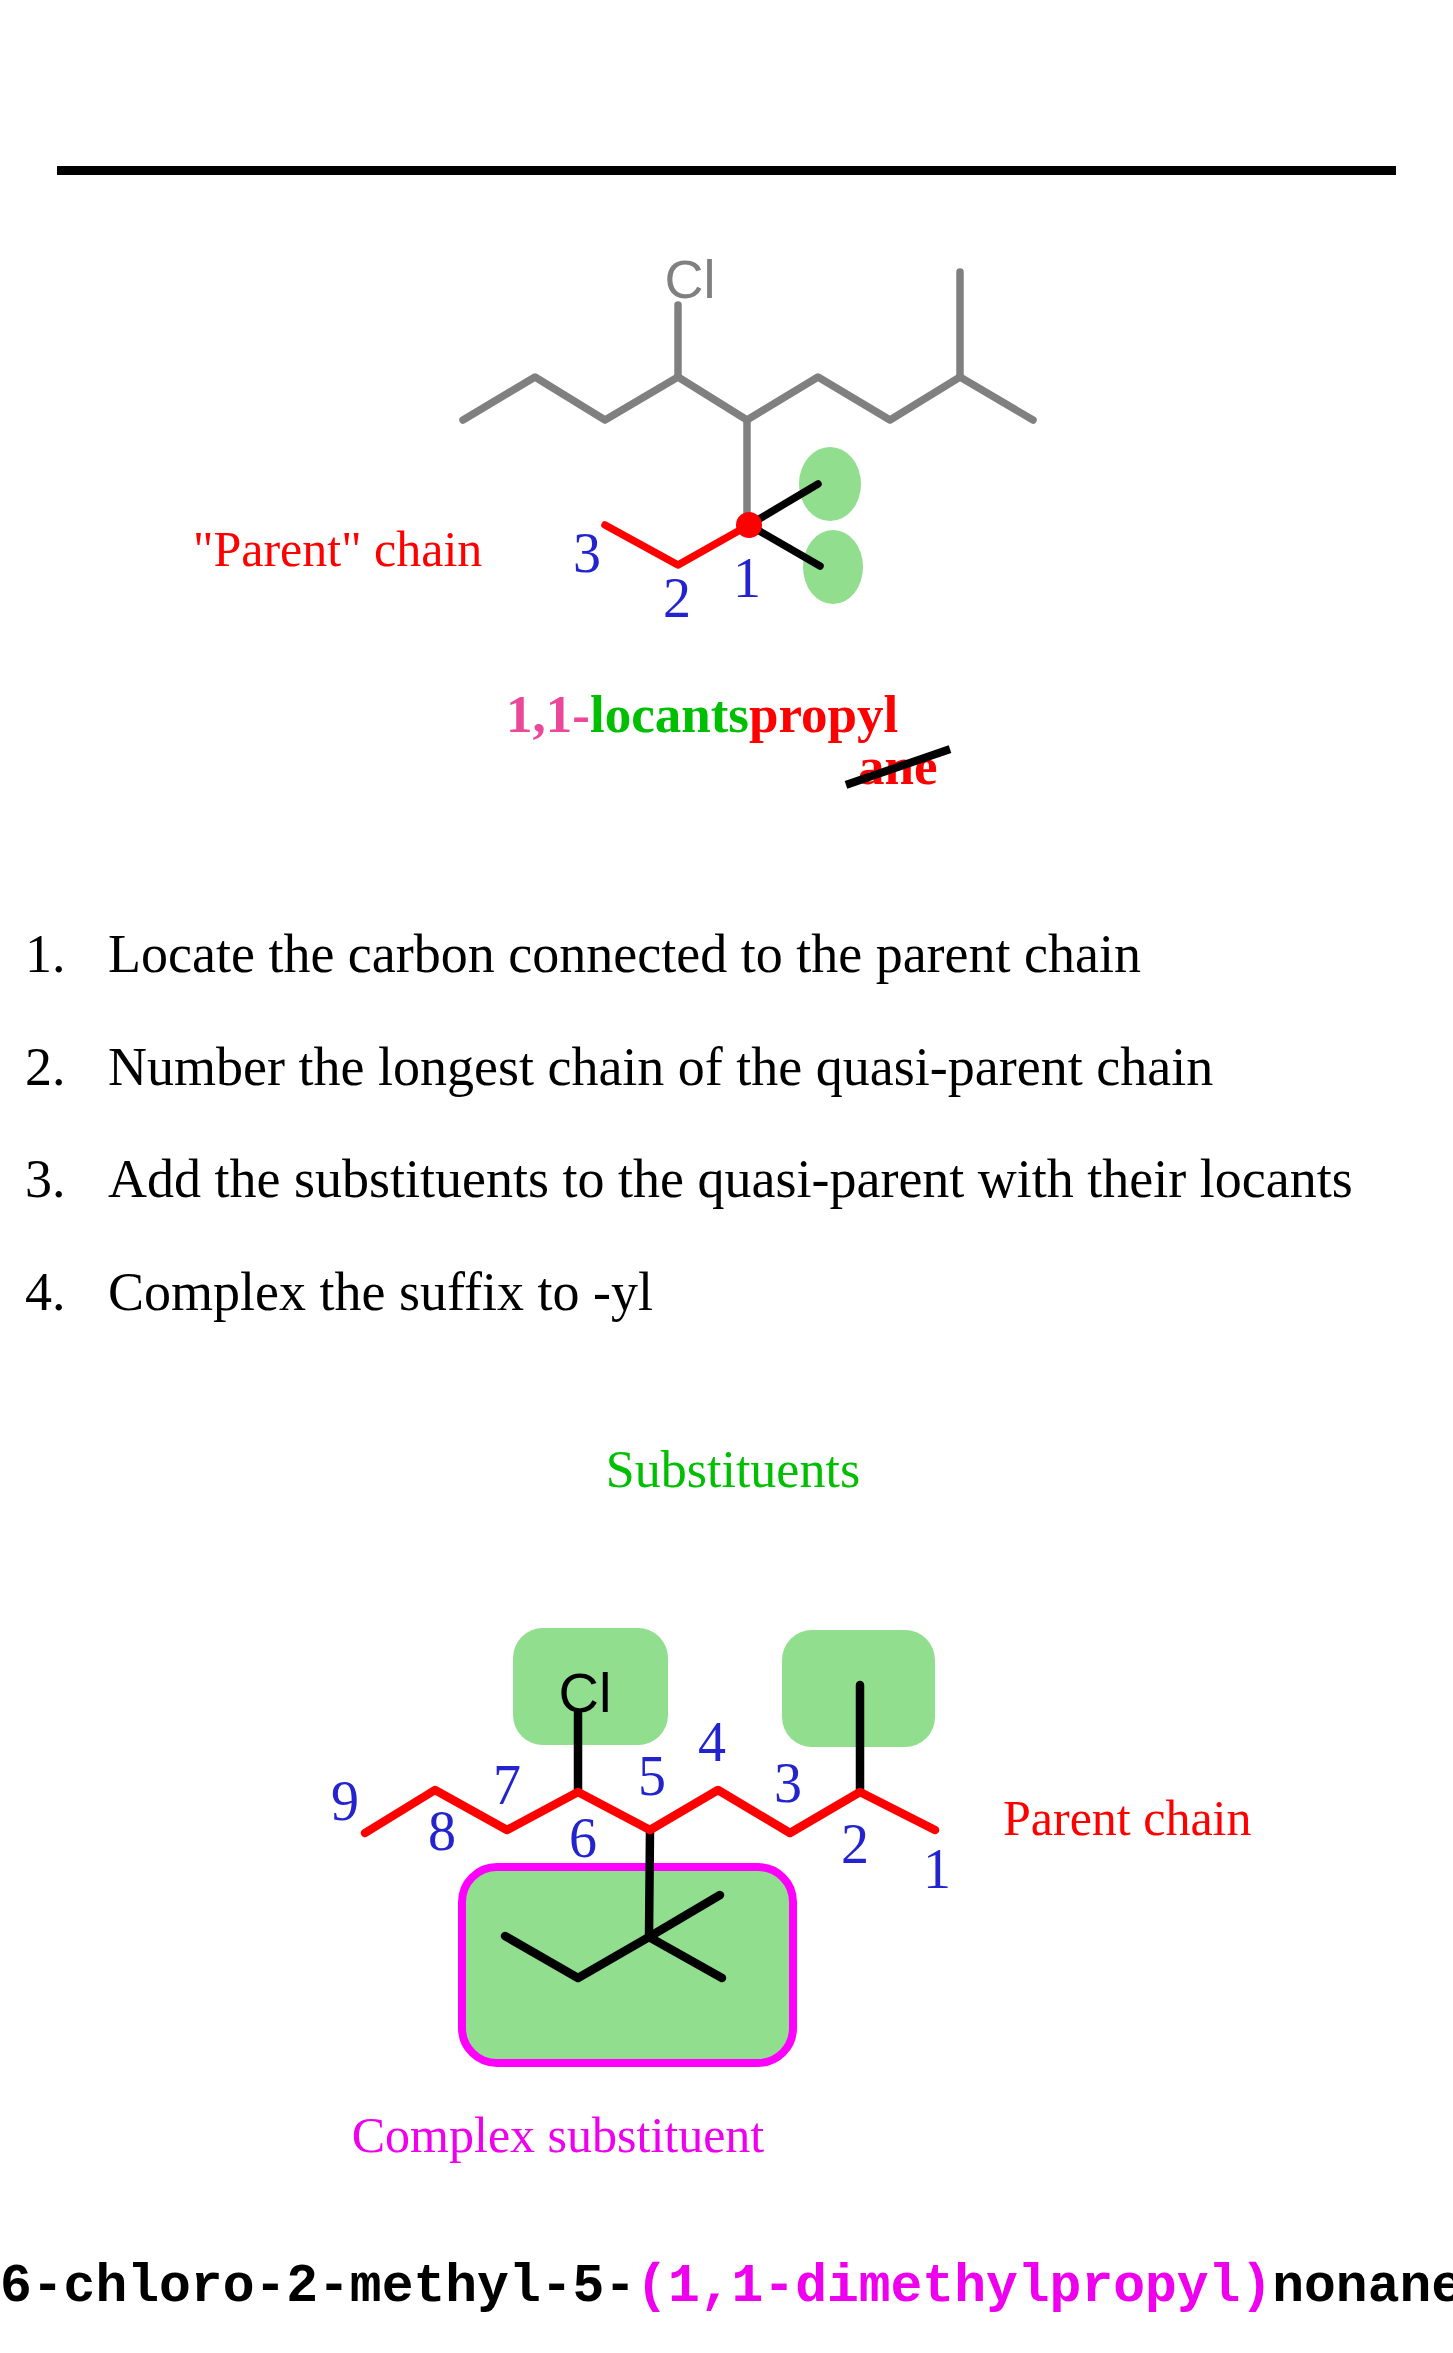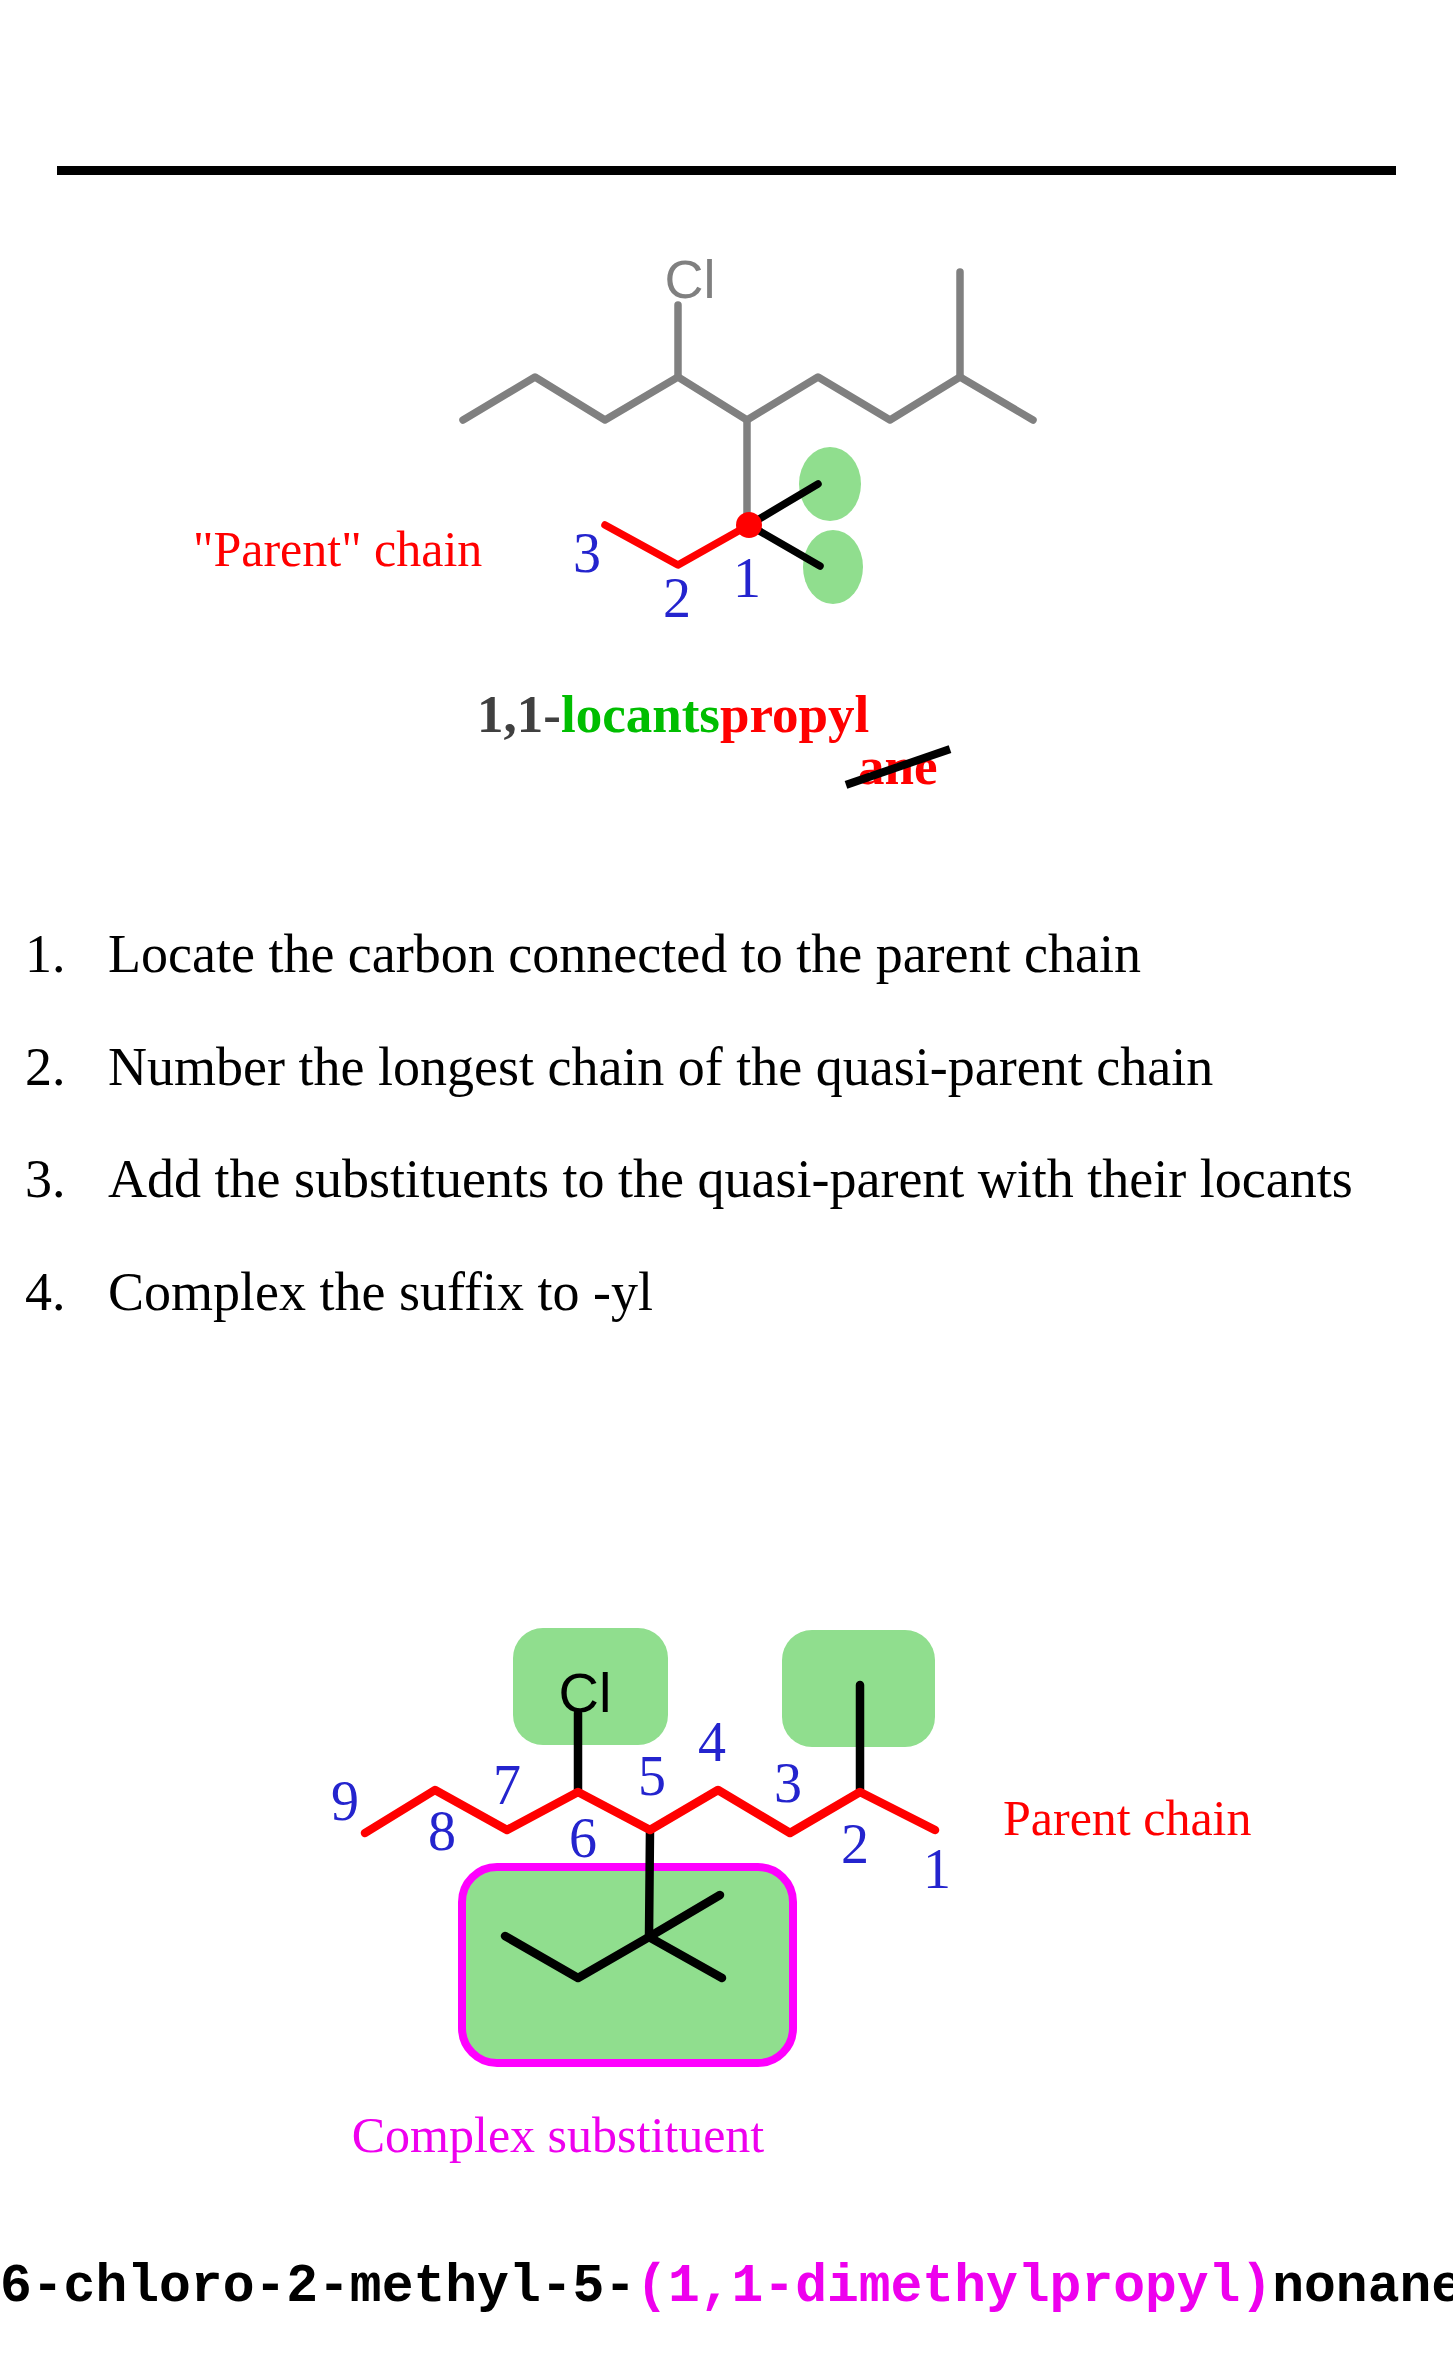--- a/index.html
+++ b/index.html
@@ -4,21 +4,21 @@
 <style>
   html,body{margin:0;padding:0;background:#ffffff;}
   .page{position:relative;width:1453px;height:2353px;background:#ffffff;
         font-family:"Liberation Serif",serif;overflow:hidden;}
   .abs{position:absolute;}
   .title{top:50px;left:0;width:1410px;text-align:center;
          font-size:58px;font-weight:bold;color:#000;line-height:1;}
   .rule{top:166px;left:57px;width:1339px;height:9px;background:#000;}
   .mol-svg{left:0;}
   .name1{top:688px;left:477px;font-size:53px;font-weight:bold;line-height:1;white-space:nowrap;}
-  .name1 .black{color:#404040;}
+  .name1 .black{color:#ec4899;margin-left:29px;}
   .name1 .green{color:#00BE00;}
   .name1 .red{color:#FF0000;}
   .ane{top:740px;left:858px;font-size:53px;font-weight:bold;color:#FF0000;line-height:1;}
   .strike{top:763px;left:843px;width:110px;height:8px;background:#000;
           transform:rotate(-19deg);}
   .step{left:0;width:1453px;font-size:54px;color:#000;line-height:1;white-space:nowrap;}
   .step .num{position:absolute;left:25px;}
   .step .txt{position:absolute;left:108px;}
   .step1{top:927px;} .step2{top:1040px;} .step3{top:1152px;} .step4{top:1265px;}
   .subhead{top:1444px;left:13px;width:1440px;text-align:center;
@@ -86,20 +86,21 @@
   </div>
   <div class="abs step step3">
     <span class="num">3.</span>
     <span class="txt">Add the substituents to the quasi-parent with their locants</span>
   </div>
   <div class="abs step step4">
     <span class="num">4.</span>
     <span class="txt">Complex the suffix to -yl</span>
   </div>
 
+  <div class="abs subhead">Substituents</div>
 
   <svg class="abs mol-svg" style="top:1620px;" width="1453" height="560" viewBox="0 1620 1453 560">
 
     <rect class="hl-green" x="513" y="1628" width="155" height="117" rx="30"></rect>
     <rect class="hl-green" x="782" y="1630" width="153" height="117" rx="30"></rect>
 
     <rect class="hl-magenta" x="462" y="1867" width="331" height="196" rx="35"></rect>
 
     <line class="bond-black2" x1="578" y1="1713" x2="578" y2="1792"></line>
     <line class="bond-black2" x1="860" y1="1685" x2="860" y2="1792"></line>

